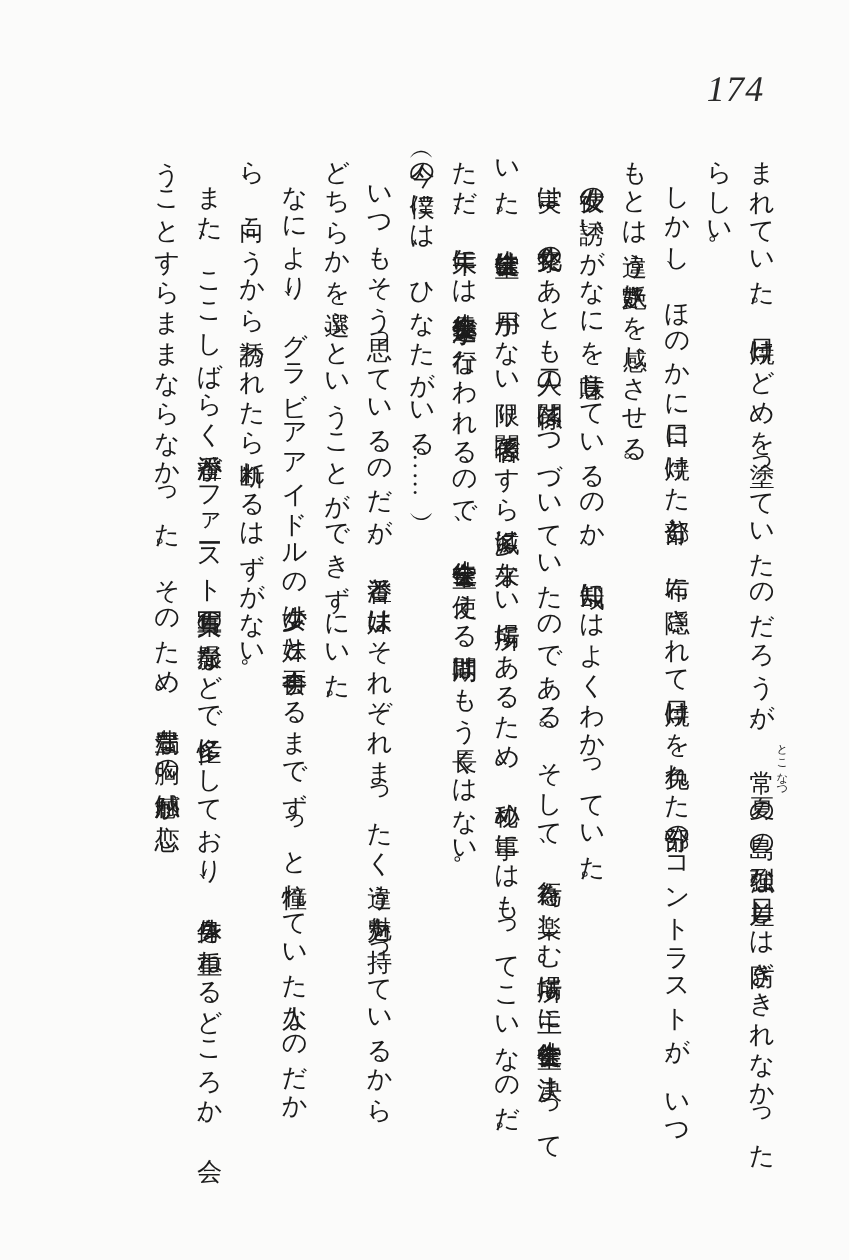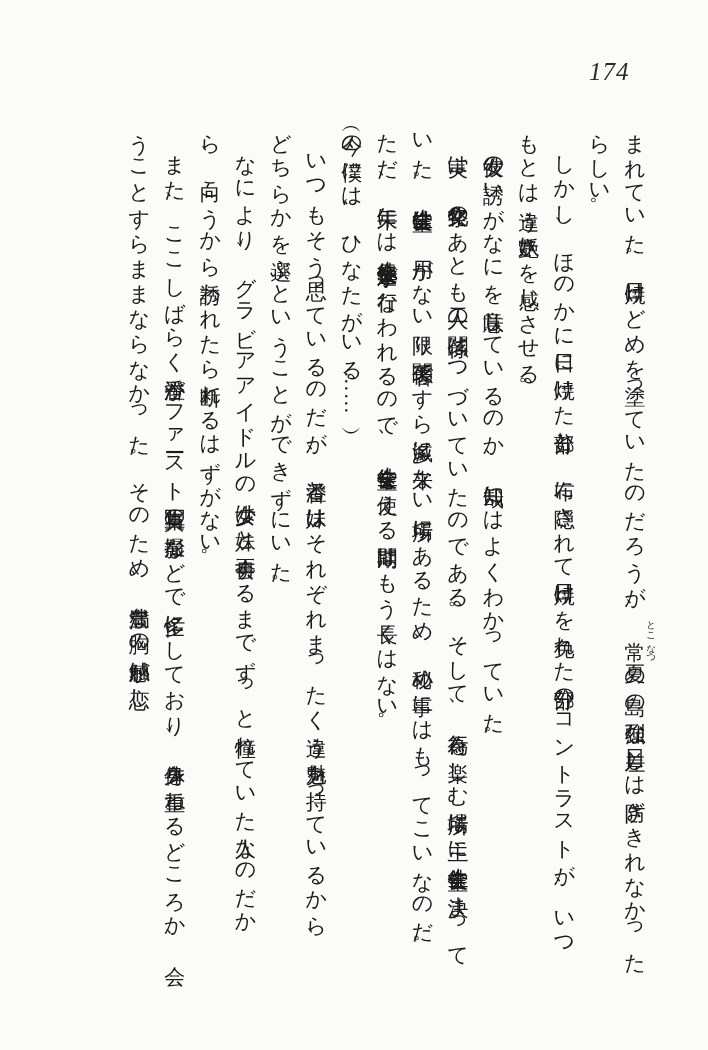--- a/index.html
+++ b/index.html
@@ -18,21 +18,21 @@
     height: 1050px;
     background: #fbfbfa;
     overflow: hidden;
     color: #1c1c1c;
   }
   .page-number {
     position: absolute;
     top: 58px;
     left: 589px;
     font-style: italic;
-    font-size: 25px;
+    font-size: 30px;
     letter-spacing: 1px;
     color: #2a2a2a;
   }
   .text-body {
     position: absolute;
     top: 119px;
     right: 52px;
     height: 849px;
     writing-mode: vertical-rl;
     text-orientation: mixed;

